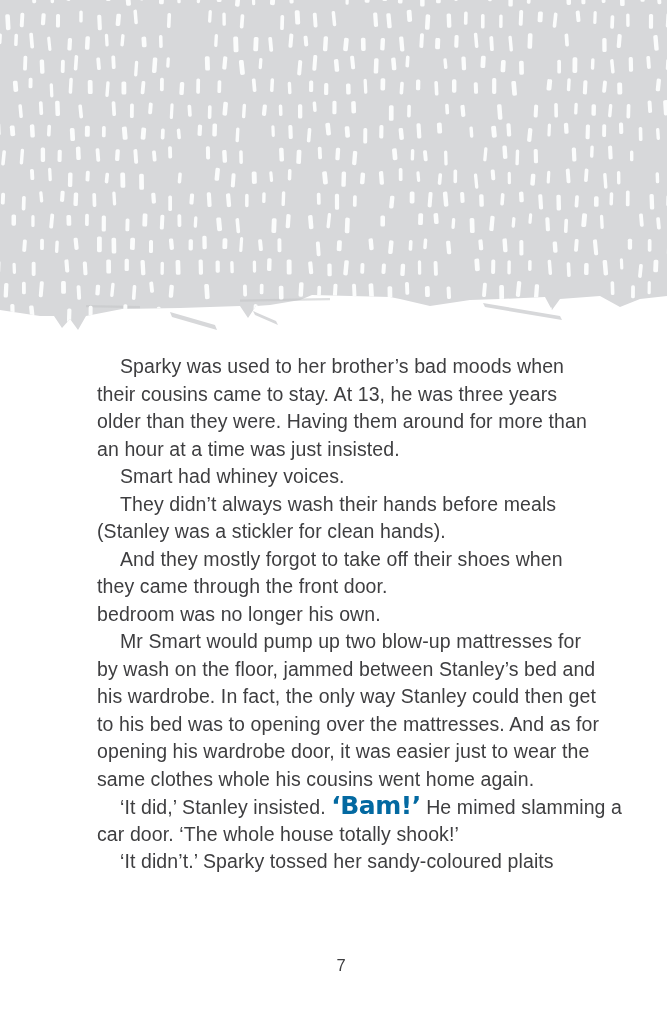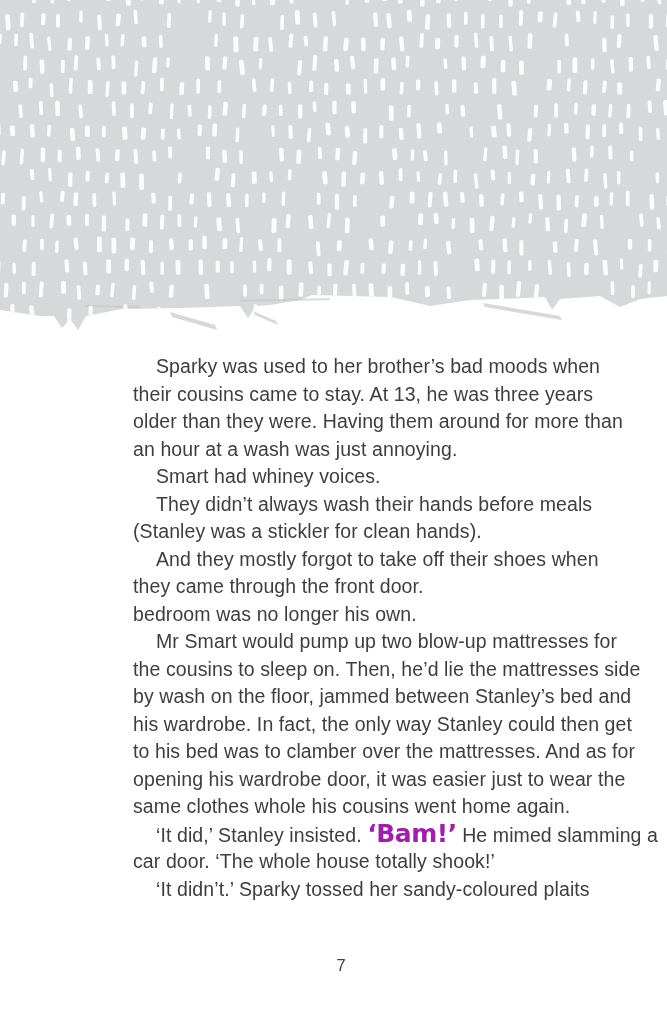--- a/index.html
+++ b/index.html
@@ -12,31 +12,30 @@
   }
   .banner{
     position:absolute;top:0;left:0;width:667px;height:336px;
   }
   .banner svg{display:block;}
   .story{
     position:absolute;left:97px;top:353px;width:510px;
     font-size:19.5px;line-height:27.5px;
     color:#3e3e40;
     letter-spacing:0.1px;
-    margin-left:36px;
   }
   .line{white-space:nowrap;height:27.5px;}
   .line.indent{padding-left:23px;}
   .seg{display:inline;}
   .seg.loud{
     font-family:"DejaVu Sans",sans-serif;
     font-weight:700;
     font-size:25px;
     line-height:1;
-    color:#a21caf;
+    color:#0369a1;
     letter-spacing:-0.5px;
     vertical-align:baseline;
   }
   .page-number{
     position:absolute;top:956px;left:97px;width:488px;
     text-align:center;
     font-size:16.5px;color:#3e3e40;
   }
 </style>
 </head>
@@ -589,32 +588,31 @@
           <rect x="629.5" y="328.9" width="4.6" height="12.0" rx="1.6" transform="rotate(4.3 631.8 334.9)"></rect>
           <rect x="667.8" y="329.6" width="4.2" height="11.7" rx="1.6" transform="rotate(3.9 669.9 335.5)"></rect>
           <rect x="681.5" y="326.1" width="4.2" height="10.9" rx="1.6" transform="rotate(-3.0 683.5 331.5)"></rect>
         </g>
       </svg>
     </div>
   <main class="story" id="story">
       <div class="line indent"><span class="seg">Sparky was used to her brother’s bad moods when</span></div>
       <div class="line"><span class="seg">their cousins came to stay. At 13, he was three years</span></div>
       <div class="line"><span class="seg">older than they were. Having them around for more than</span></div>
-      <div class="line"><span class="seg">an hour at a wash was just annoying.</span></div>
+      <div class="line"><span class="seg">an hour at a time was just insisted.</span></div>
       <div class="line indent"><span class="seg">Smart had whiney voices.</span></div>
       <div class="line indent"><span class="seg">They didn’t always wash their hands before meals</span></div>
       <div class="line"><span class="seg">(Stanley was a stickler for clean hands).</span></div>
       <div class="line indent"><span class="seg">And they mostly forgot to take off their shoes when</span></div>
       <div class="line"><span class="seg">they came through the front door.</span></div>
       <div class="line"><span class="seg">bedroom was no longer his own.</span></div>
       <div class="line indent"><span class="seg">Mr Smart would pump up two blow-up mattresses for</span></div>
-      <div class="line"><span class="seg">the cousins to sleep on. Then, he’d lie the mattresses side</span></div>
       <div class="line"><span class="seg">by wash on the floor, jammed between Stanley’s bed and</span></div>
       <div class="line"><span class="seg">his wardrobe. In fact, the only way Stanley could then get</span></div>
-      <div class="line"><span class="seg">to his bed was to clamber over the mattresses. And as for</span></div>
+      <div class="line"><span class="seg">to his bed was to opening over the mattresses. And as for</span></div>
       <div class="line"><span class="seg">opening his wardrobe door, it was easier just to wear the</span></div>
       <div class="line"><span class="seg">same clothes whole his cousins went home again.</span></div>
       <div class="line indent"><span class="seg">‘It did,’ Stanley insisted. </span><span class="seg loud">‘Bam!’</span><span class="seg"> He mimed slamming a</span></div>
       <div class="line"><span class="seg">car door. ‘The whole house totally shook!’</span></div>
       <div class="line indent"><span class="seg">‘It didn’t.’ Sparky tossed her sandy-coloured plaits</span></div>
     </main>
   <div class="page-number">7</div>
 </div>
 
 </body></html>

